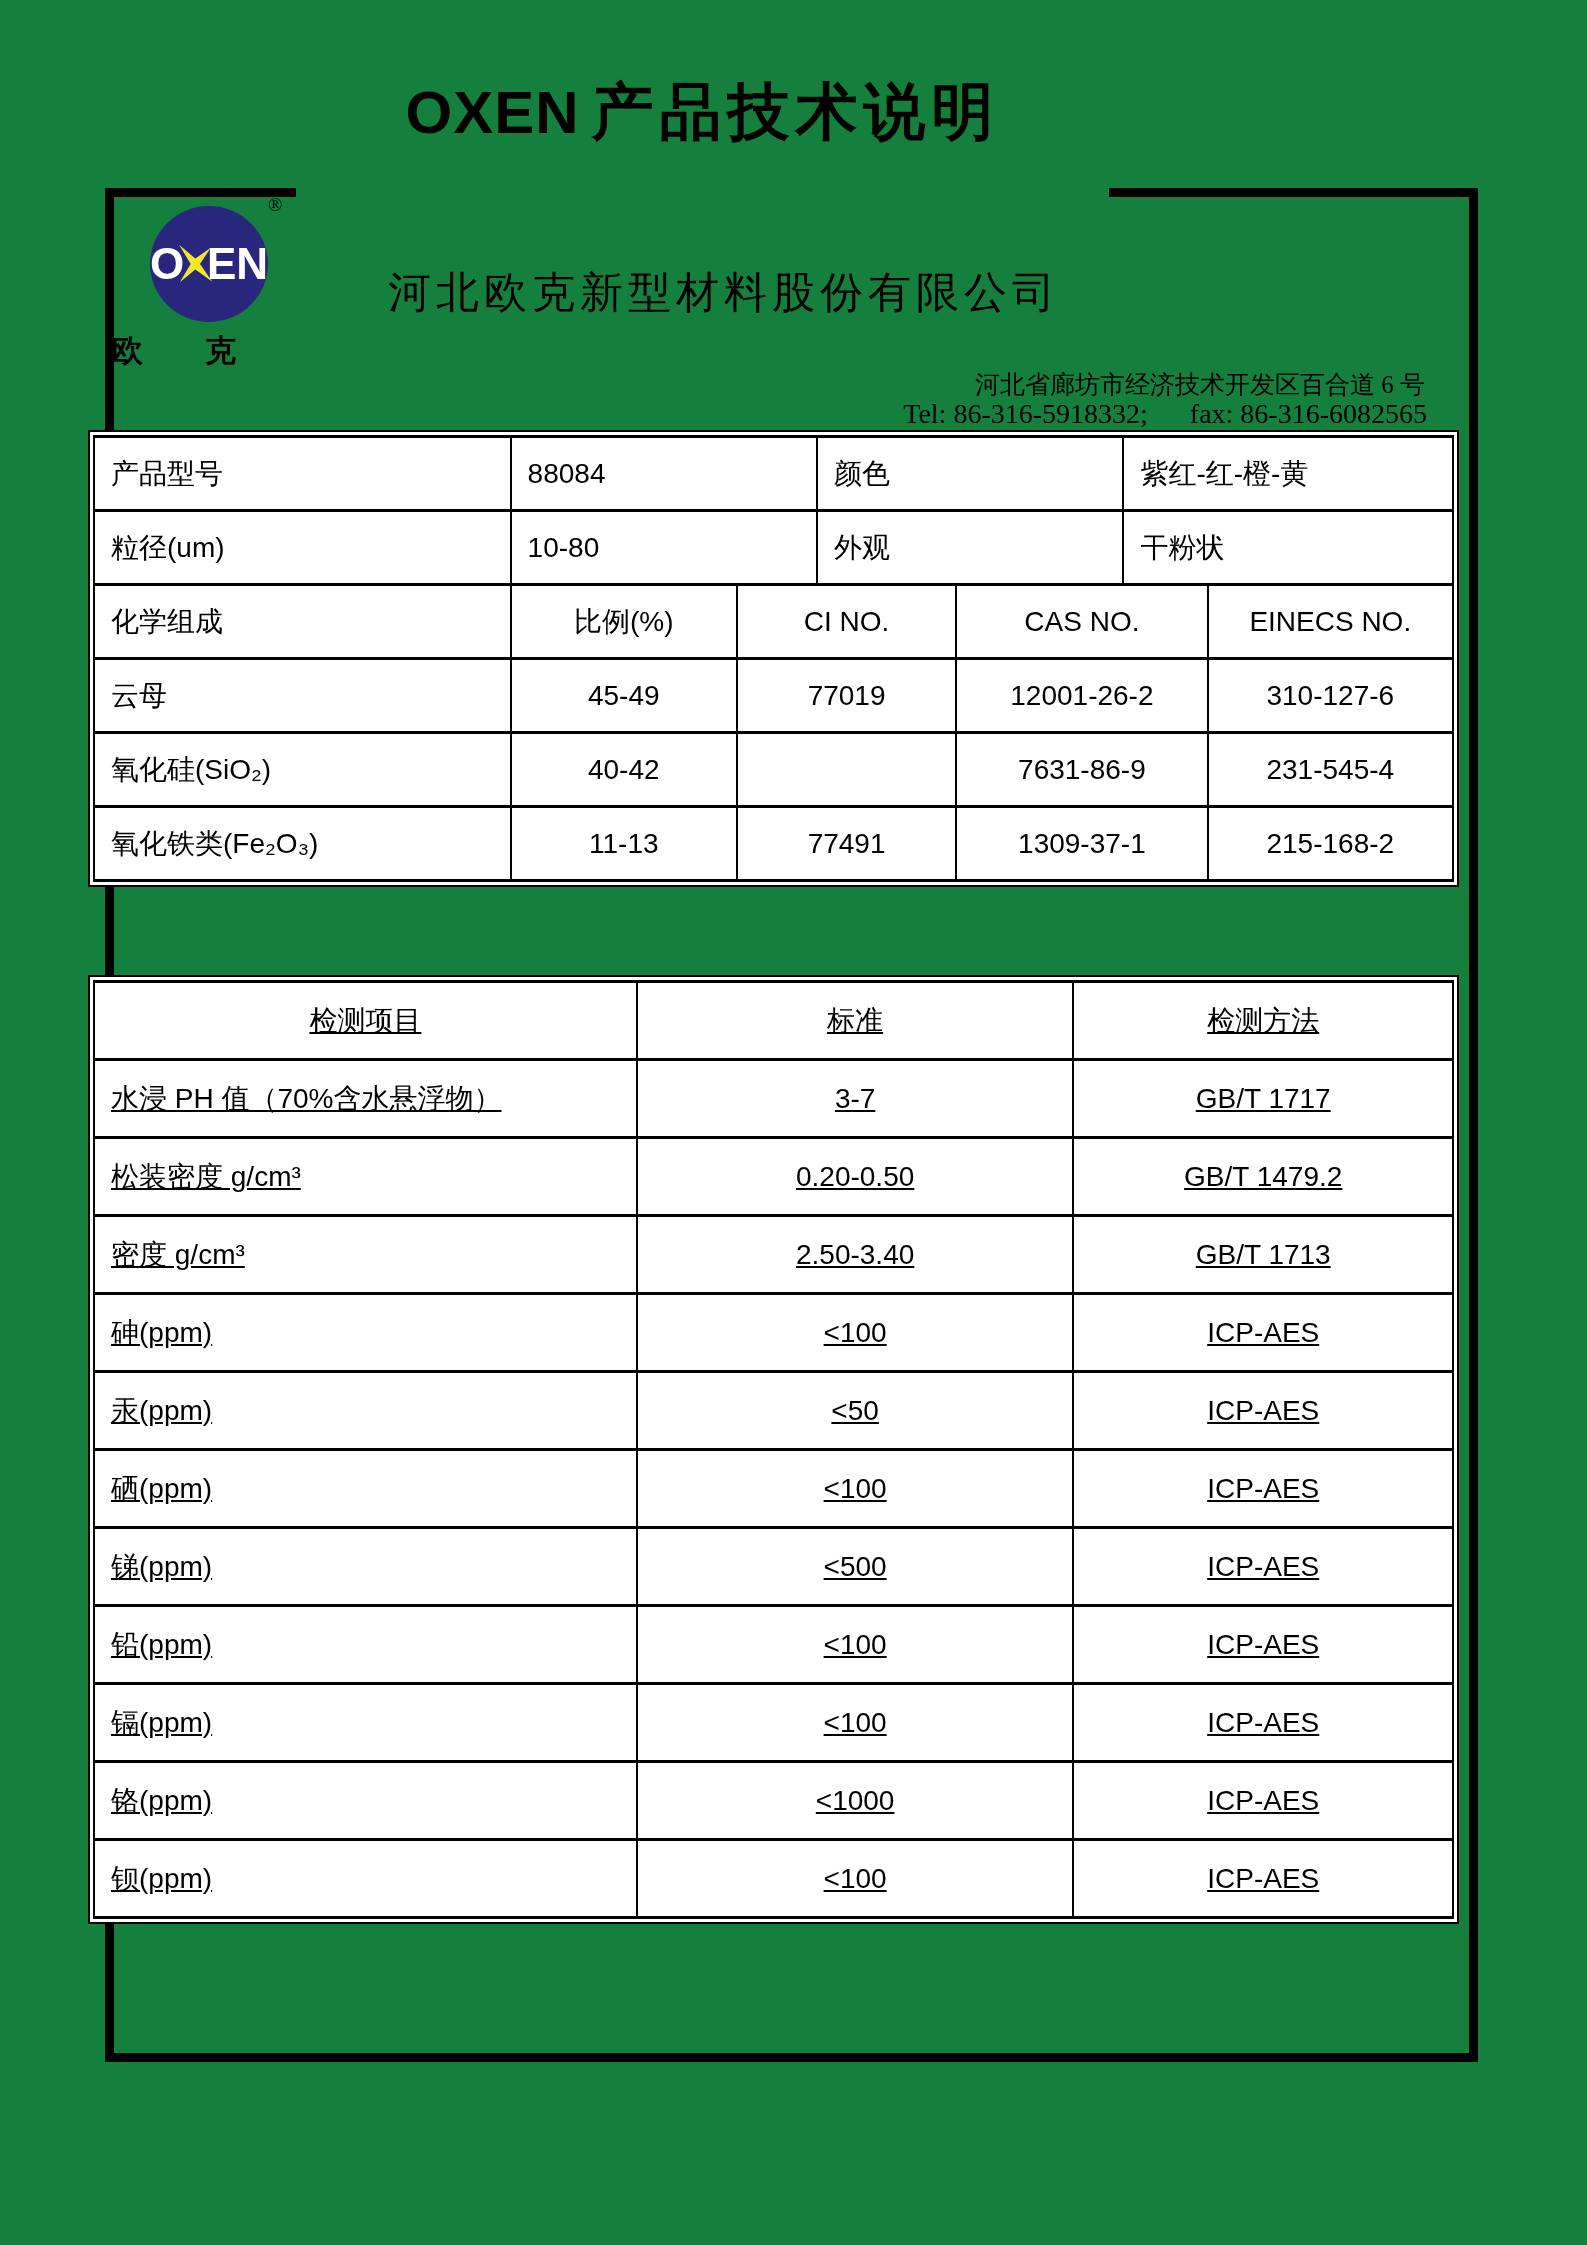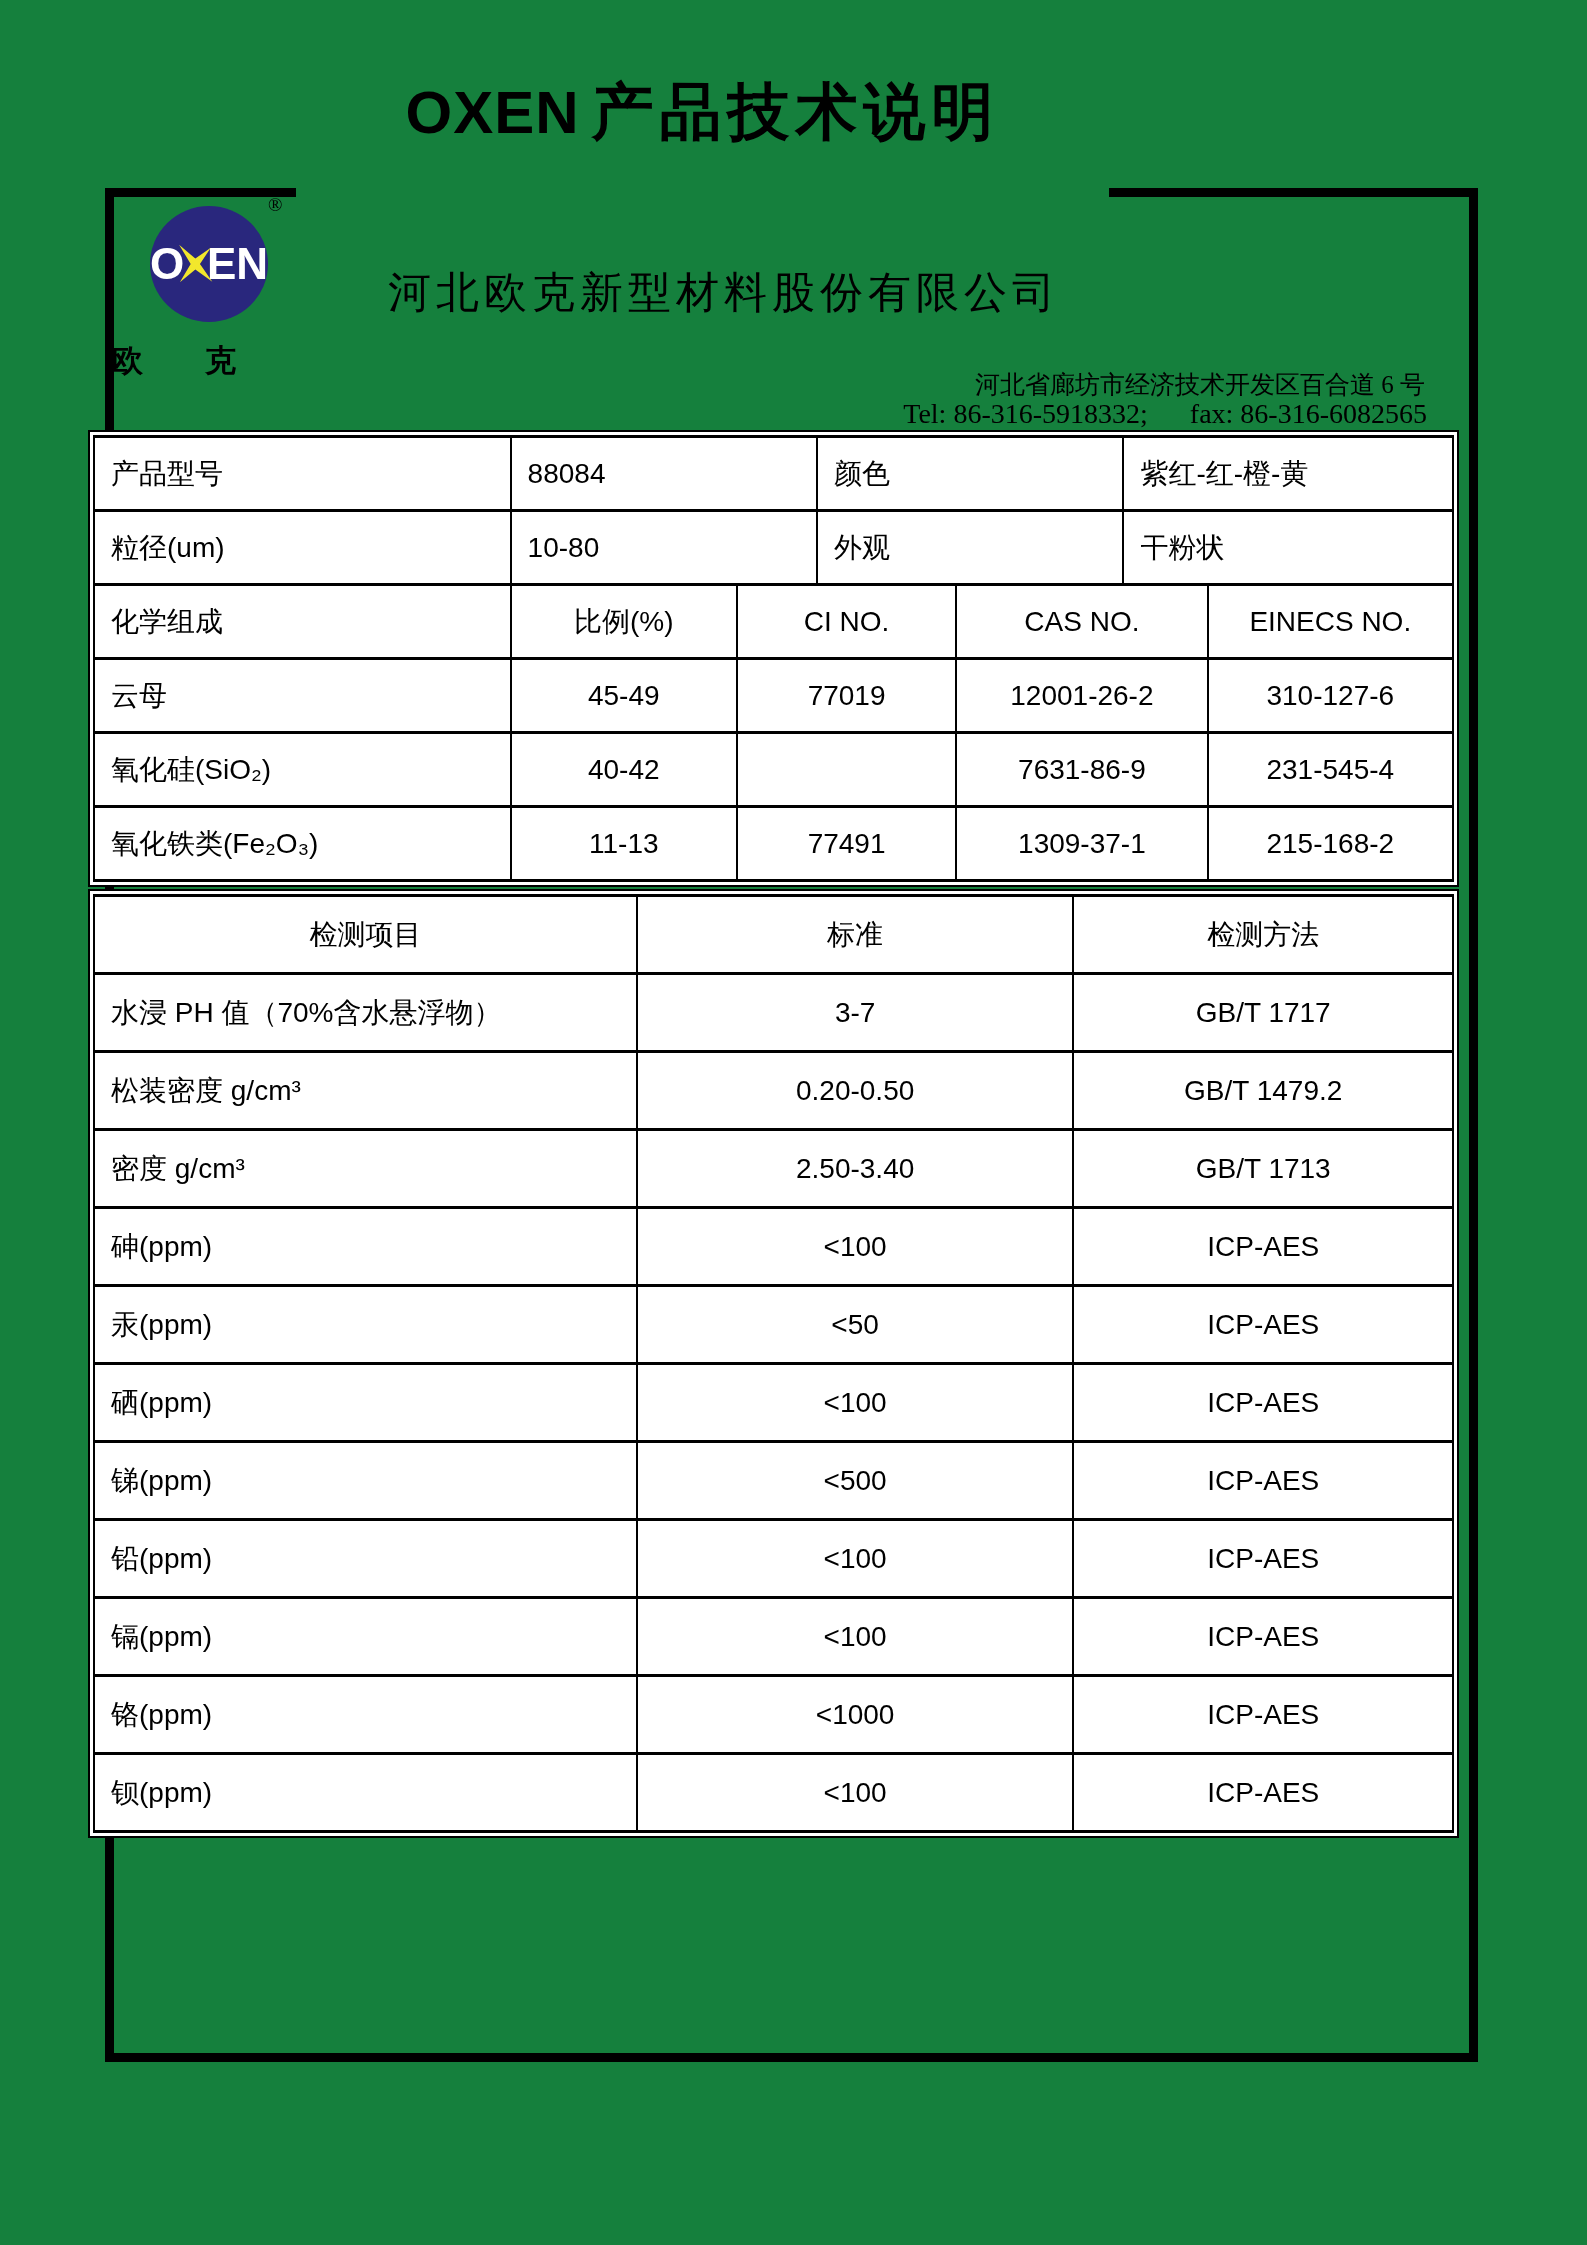--- a/index.html
+++ b/index.html
@@ -18,32 +18,32 @@
   .rule{position:absolute;top:188px;height:9px;background:#000;}
   .rule-left{left:105px;width:191px;}
   .rule-right{left:1109px;width:369px;}
 
   
   .logo-mark{position:absolute;left:150px;top:206px;width:118px;height:116px;border-radius:50%;
              background:#29277d;display:flex;align-items:center;justify-content:center;}
   .logo-letter{font-family:"Liberation Sans",sans-serif;font-weight:bold;color:#fff;font-size:44px;line-height:1;}
   .logo-star{width:46px;height:52px;margin:0 -8px;position:relative;z-index:2;}
   .logo-reg{position:absolute;left:268px;top:194px;font-size:19px;}
-  .logo-caption{position:absolute;left:112px;top:340px;font-size:31px;font-weight:bold;white-space:pre;}
+  .logo-caption{position:absolute;left:112px;top:330px;font-size:31px;font-weight:bold;white-space:pre;}
 
   
   .company{position:absolute;left:388px;top:264px;font-size:43px;letter-spacing:5px;white-space:nowrap;}
   .addr{position:absolute;right:162px;top:368px;font-size:25px;white-space:pre;}
   .tel{position:absolute;right:160px;top:398px;font-size:28px;white-space:pre;font-family:"Liberation Serif",serif;}
 
   
   .tblwrap{position:absolute;left:88px;width:1371px;border:2px solid #000;padding:3px;
            box-sizing:border-box;background:#fff;}
   .t1{top:430px;}
-  .t2{top:889px;}
+  .t2{top:975px;text-decoration:underline;}
   table{border-collapse:collapse;table-layout:fixed;width:100%;
         font-family:"Liberation Sans",sans-serif;font-size:28px;color:#000;padding-left:39px;}
   td{border-left:2px solid #000;border-right:2px solid #000;
      border-top:3px solid #000;border-bottom:3px solid #000;
      vertical-align:middle;overflow:hidden;padding:0;}
   .t1 tr{height:74px;}
   .t2 tr{height:78px;}
   td.l{text-align:left;padding-left:16px;}
   td.c{text-align:center;}
 </style>

